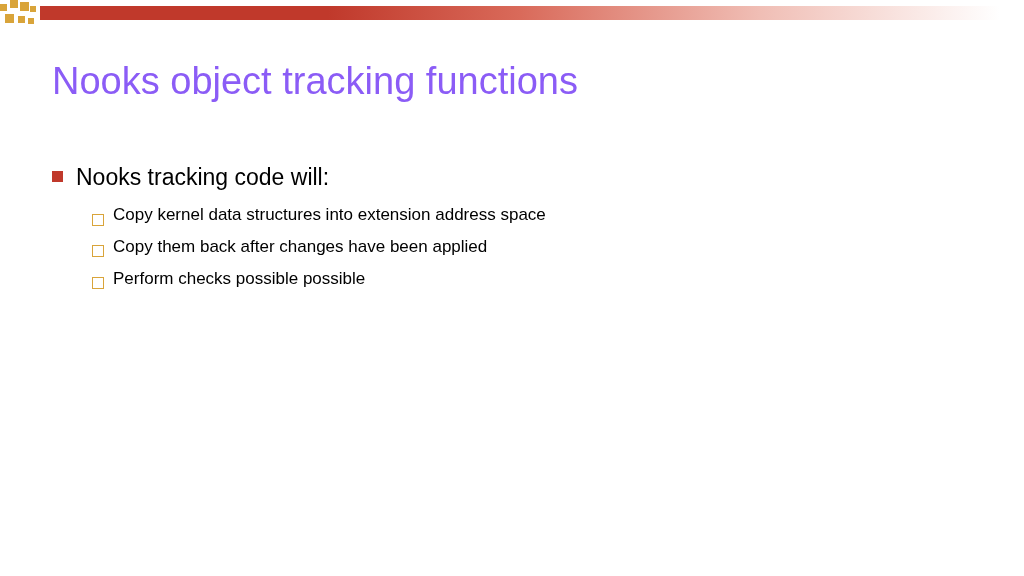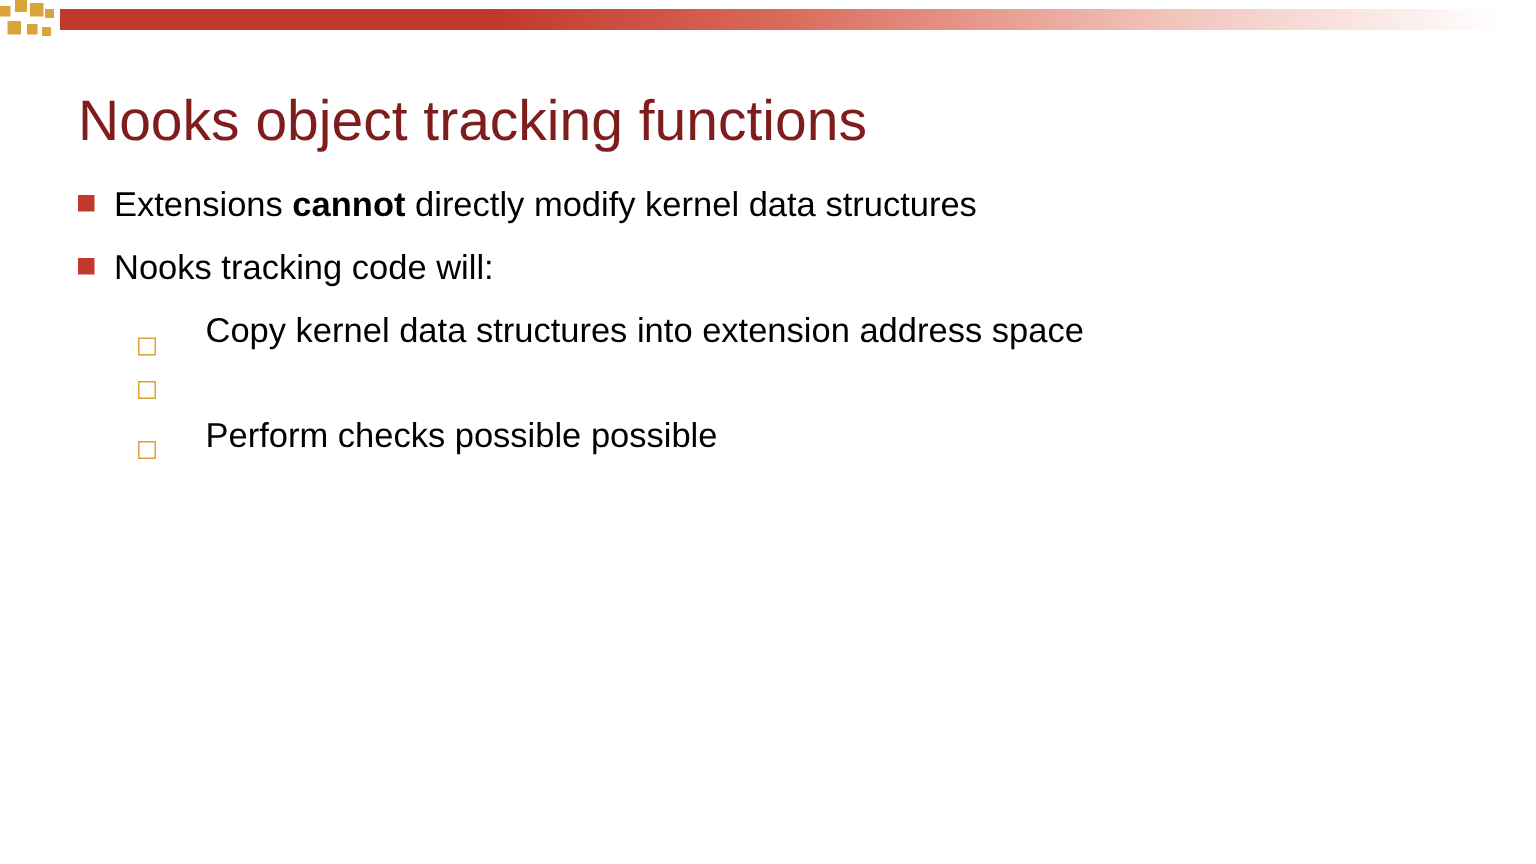--- a/index.html
+++ b/index.html
@@ -47,22 +47,22 @@
       height: 14px;
       width: 960px;
       background: linear-gradient(to right, #c0392b 0%, #c0392b 30%, #d96a5a 50%, #f0beb5 75%, #ffffff 100%);
     }
     .content {
       padding: 60px 52px 0 52px;
     }
     .title {
       font-size: 38px;
       font-weight: 400;
-      color: #7f1d1d;
-      margin-bottom: 17px;
+      color: #8b5cf6;
+      margin-bottom: 58px;
       letter-spacing: 0px;
     }
     .bullet-list {
       list-style: none;
     }
     .bullet-item {
       display: flex;
       align-items: flex-start;
       margin-bottom: 10px;
       font-size: 23px;
@@ -82,27 +82,26 @@
     }
     .bullet-text b {
       font-weight: 700;
     }
     .sub-list {
       list-style: none;
       margin-top: 8px;
     }
     .sub-item {
       display: flex;
-      align-items: flex-end;
+      align-items: center;
       margin-bottom: 8px;
-      font-size: 23px;
+      font-size: 17px;
       color: #000;
       line-height: 1.4;
       margin-left: 40px;
-      gap: 24px;
     }
     .sub-marker {
       width: 12px;
       height: 12px;
       border: 1.5px solid #d9a43a;
       margin-top: 9px;
       margin-right: 9px;
       flex-shrink: 0;
     }
   </style>
@@ -121,36 +120,31 @@
   </div>
   <div class="red-bar"></div>
 </div>
 
 <div class="content">
   <h1 class="title">Nooks object tracking functions</h1>
 
   <ul class="bullet-list">
     <li class="bullet-item">
       <span class="bullet-marker"></span>
-      <span class="bullet-text">
-        <span>Extensions </span><b>cannot</b><span> directly modify kernel data structures</span>
-      </span>
-    </li>
-    <li class="bullet-item">
-      <span class="bullet-marker"></span>
       <span class="bullet-text">Nooks tracking code will:</span>
     </li>
   </ul>
 
   <ul class="sub-list">
     <li class="sub-item">
       <span class="sub-marker"></span>
       <span>Copy kernel data structures into extension address space</span>
     </li>
     <li class="sub-item">
       <span class="sub-marker"></span>
+      <span>Copy them back after changes have been applied</span>
     </li>
     <li class="sub-item">
       <span class="sub-marker"></span>
       <span>Perform checks possible possible</span>
     </li>
   </ul>
 </div>
 
 </body></html>

